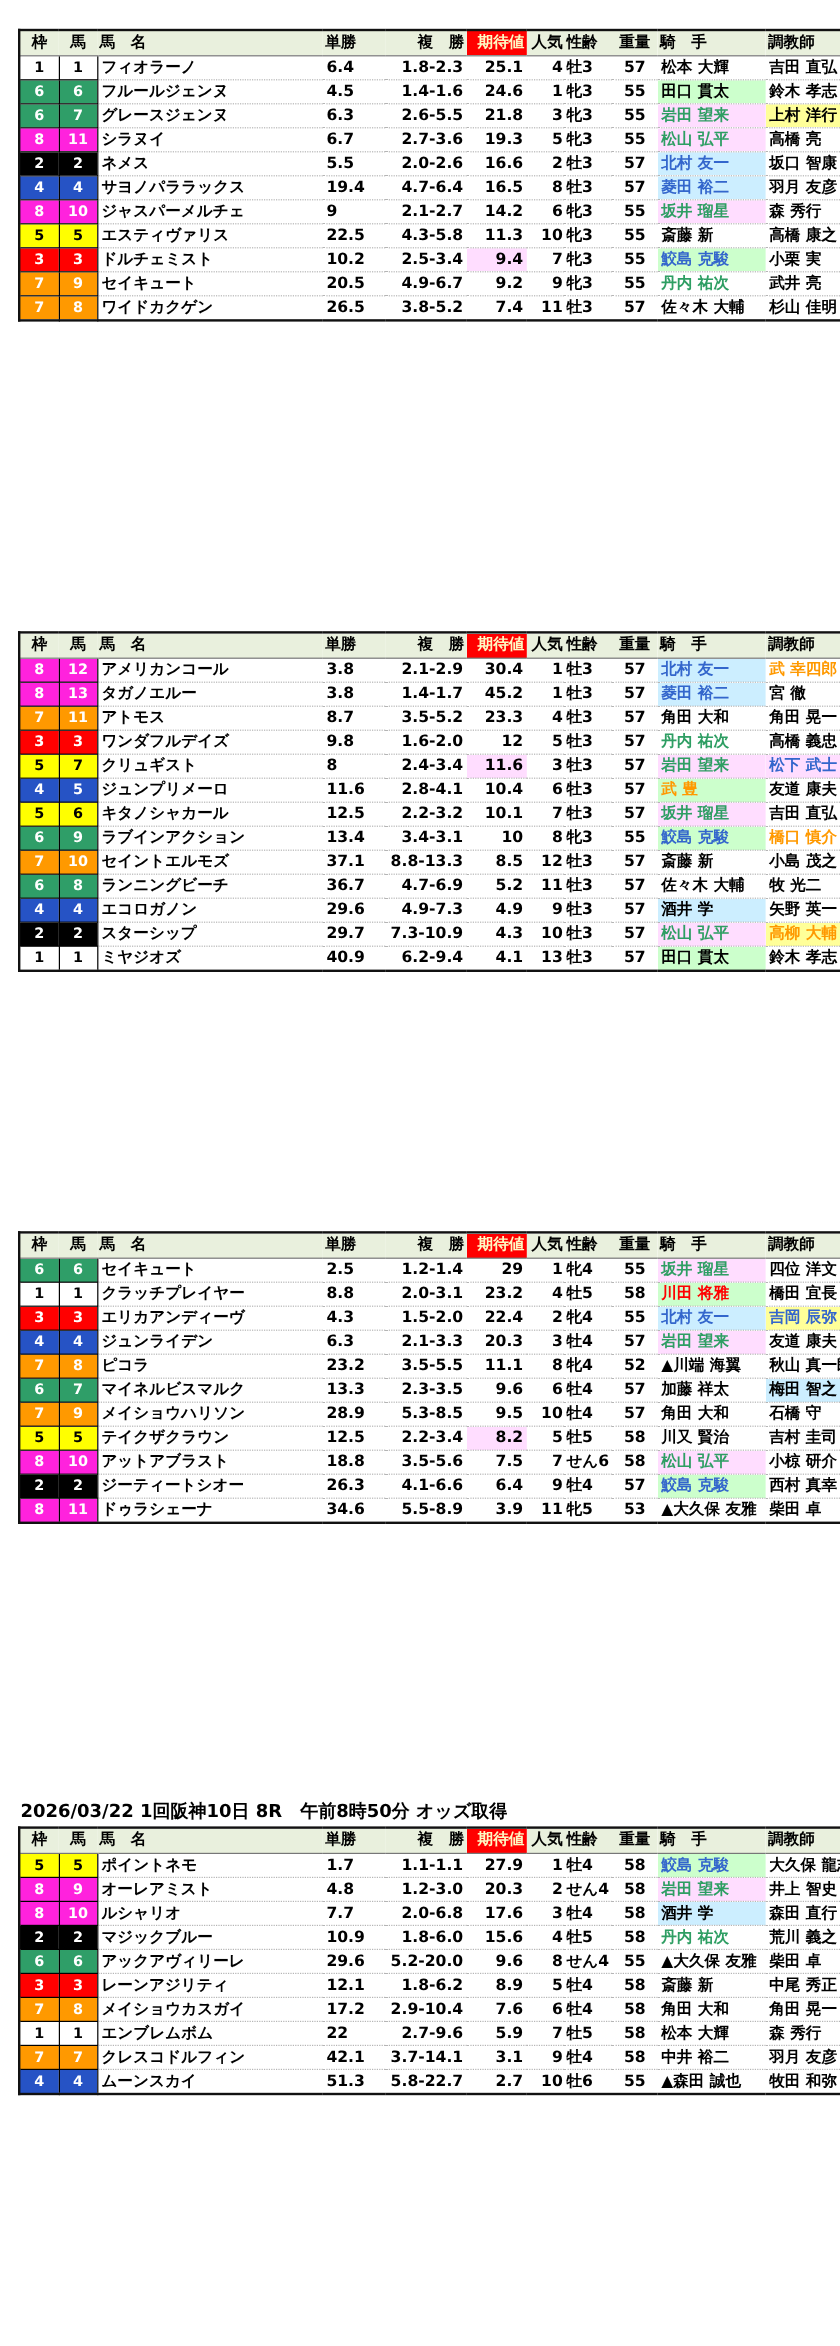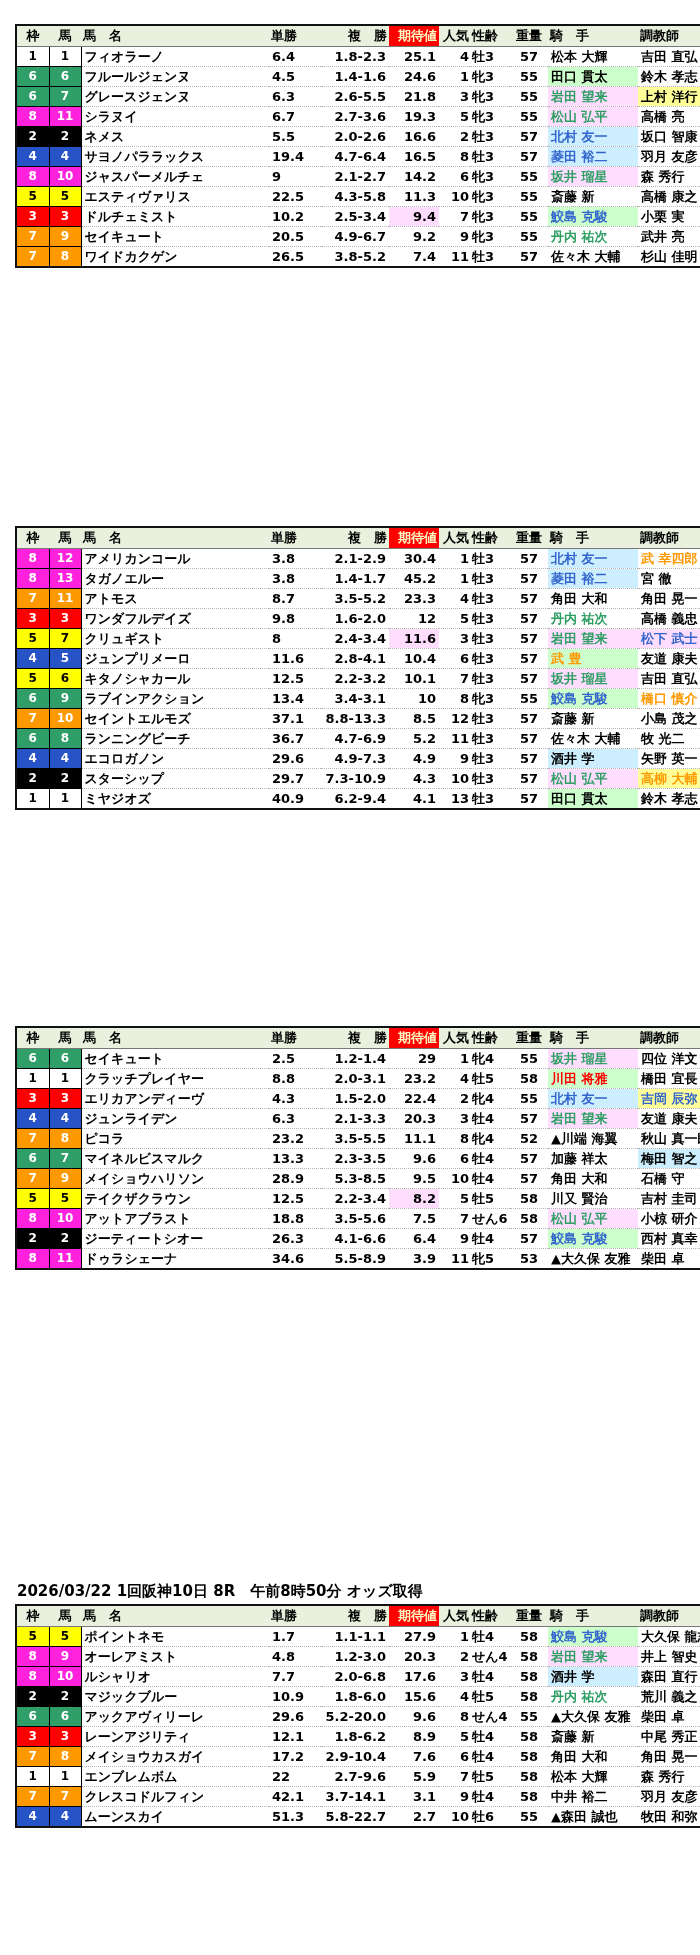--- a/index.html
+++ b/index.html
@@ -1,21 +1,21 @@
 <!DOCTYPE html>
 <html><head>
 <meta charset="utf-8">
 <style>
   html,body{margin:0;padding:0;}
   body{
     width:700px;height:1955px;position:relative;background:#ffffff;
     font-family:"DejaVu Sans",sans-serif;overflow:hidden;
   }
   .race{position:absolute;left:15px;width:670px;}
-  #race-0{top:24px;} #race-1{top:526px;} #race-2{top:1026px;} #race-3{top:1582px;}
+  #race-0{top:24px;} #race-1{top:526px;} #race-2{top:1026px;} #race-3{top:1500px;}
 
   .race-title{
     font-size:15px;font-weight:bold;color:#000;margin:0 0 3px 2px;
     white-space:nowrap;
   }
   table.odds-table{
     border-collapse:collapse;table-layout:fixed;width:670px;
     border:2px solid #111;font-size:13px;font-weight:bold;
   }
   thead th{

